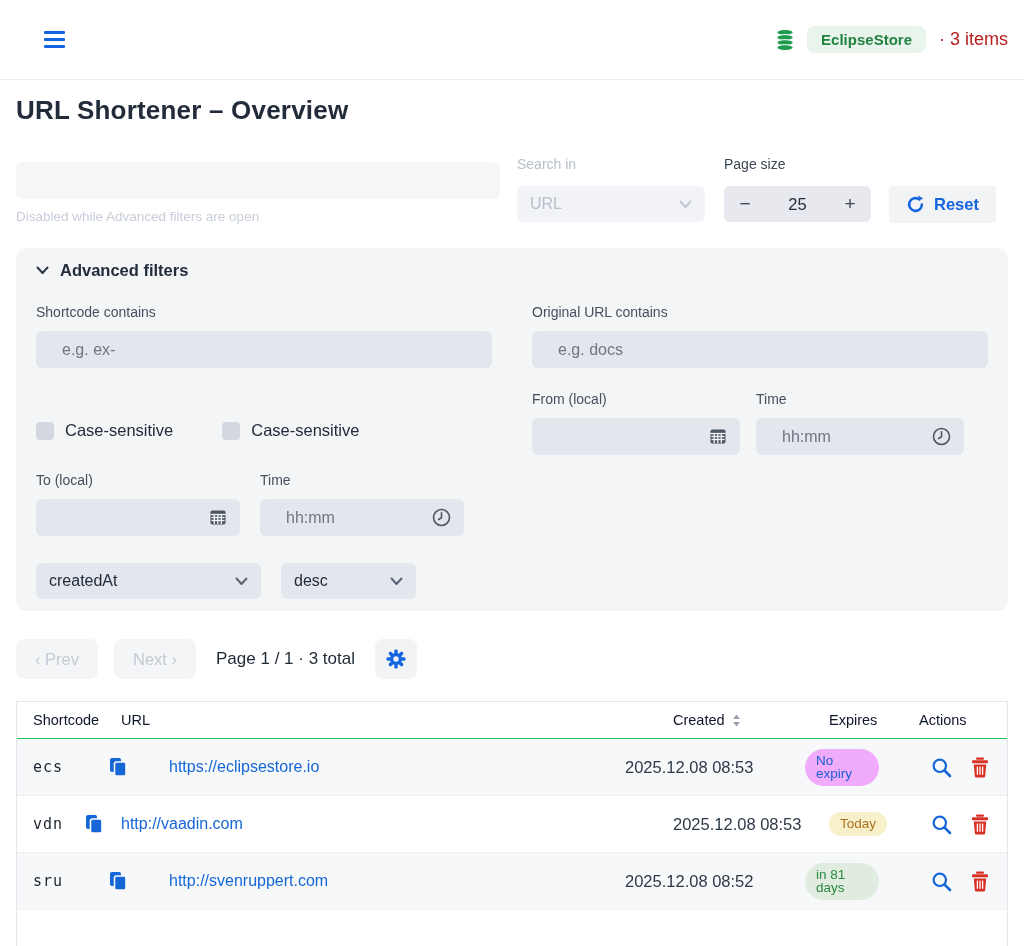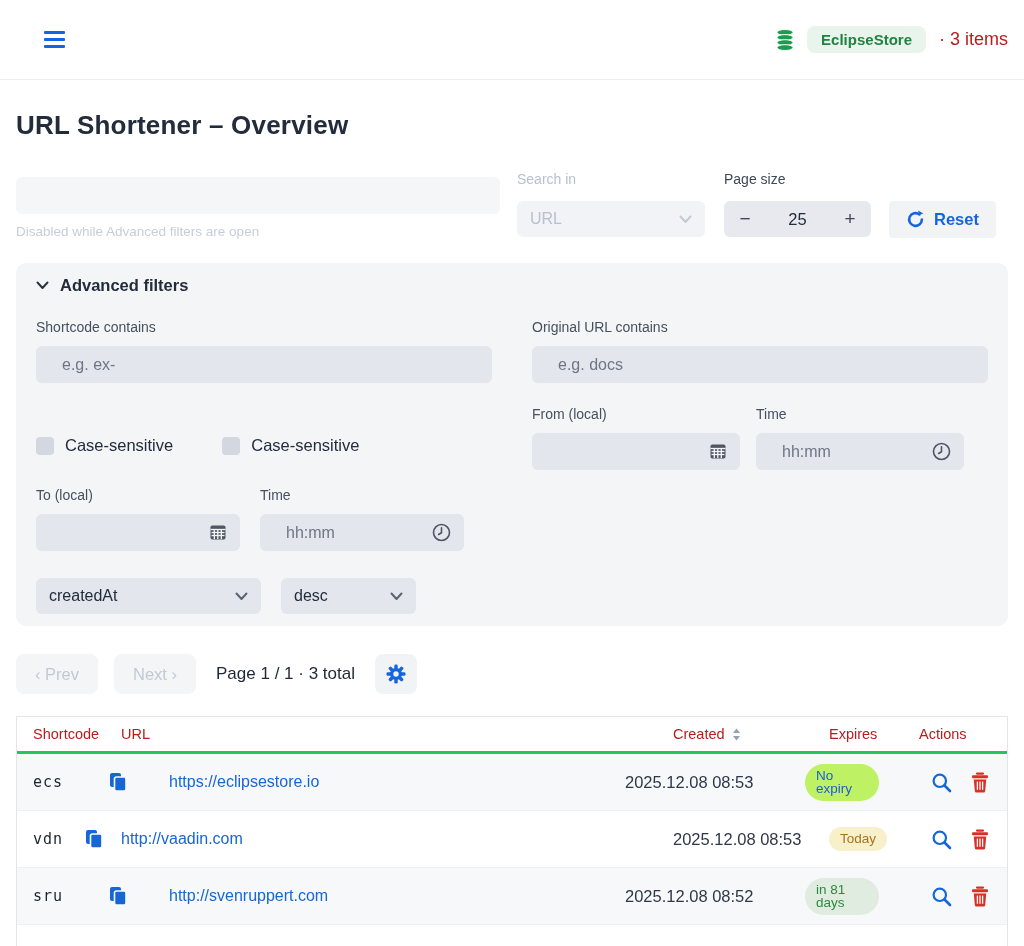--- a/index.html
+++ b/index.html
@@ -9,21 +9,21 @@
   
   .topbar { height:80px; border-bottom:1px solid #ebedf0; display:flex;
     align-items:center; justify-content:space-between; padding:0 16px 0 40px; }
   .menu-btn { background:none; border:none; cursor:pointer; display:flex; padding:4px; }
   .topbar-right { display:flex; align-items:center; gap:13px; }
   .brand-pill { background:#e9f4ec; color:#21833f; font-weight:700; font-size:15px;
     padding:6px 14px; border-radius:8px; line-height:1; }
   .items-count { color:#b91c1c; font-size:18px; }
 
   
-  .page-title { margin:30px 16px 0; font-size:26px; font-weight:700; color:#222c3b;
+  .page-title { margin:15px 16px 0; font-size:26px; font-weight:700; color:#222c3b;
     letter-spacing:.2px; }
 
   
   .filter-row { display:flex; align-items:flex-start; margin:30px 16px 0; position:relative; }
   .fl-label { display:block; font-size:14px; color:#3e4856; height:20px; margin-bottom:10px; }
   .fl-label.dim { color:#b9c0cc; }
   .search-group { width:484px; margin-right:17px; margin-top:6px; position:relative; }
   .search-input { width:100%; height:37px; background:#f5f6f8; border:none; border-radius:6px;
     padding:0 12px; font-size:16px; }
   .search-helper { position:absolute; top:47px; left:0; font-size:13.5px; color:#c7cdd9; white-space:nowrap; }
@@ -70,33 +70,33 @@
   .pg-btn { height:40px; padding:0 19px; background:#f4f5f6; border:none; border-radius:8px;
     color:#c3c9d4; font-size:16.5px; cursor:pointer; font-family:inherit; }
   .pg-summary { font-size:17px; color:#1e2836; margin:0 4px; }
   .gear-btn { width:42px; height:40px; background:#f1f3f5; border:none; border-radius:8px;
     display:flex; align-items:center; justify-content:center; cursor:pointer; }
 
   
   .table { margin:22px 16px 0; border:1px solid #e3e5e9; background:#fff; height:260px; }
   .trow { display:grid; grid-template-columns:50px 38px 1fr 140px 90px 104px;
     padding-left:16px; align-items:center; }
-  .thead { height:37px; border-bottom:3px solid #22c55e; font-size:14.5px; color:#b91c1c; }
+  .thead { height:37px; border-bottom:1px solid #22c55e; font-size:14.5px; color:#0f172a; }
   .th-shortcode { grid-column:1 / 3; }
   .th-created { display:flex; align-items:center; gap:7px; cursor:pointer; }
   .th-expires, .td-expires { padding-left:16px; }
   .th-actions { padding-left:16px; }
   .tbody-row { height:57px; font-size:16px; border-bottom:1px solid #eef0f3; }
   .tbody-row.striped { background:#f7f8fa;gap:24px; }
   .td-code { font-family:"DejaVu Sans Mono", monospace; font-size:15px; color:#1b2431; letter-spacing:1px; }
   .copy-btn { background:none; border:none; cursor:pointer; display:flex; padding:2px; }
   .td-url a { color:#1566d6; text-decoration:none; font-size:16px; }
   .td-created { color:#2d3848; font-size:16.5px; }
   .badge { display:inline-block; font-size:13.5px; padding:5px 11px; border-radius:999px; line-height:1; }
-  .badge[data-kind="none"]   { background:#bef264; color:#1b5fd3; }
+  .badge[data-kind="none"]   { background:#f0abfc; color:#1b5fd3; }
   .badge[data-kind="today"]  { background:#f8efcb; color:#a9731d; }
   .badge[data-kind="future"] { background:#dfecdf; color:#2b8a3e; }
   .td-actions { display:flex; align-items:center; gap:15px; padding-left:26px; }
   .icon-btn { background:none; border:none; cursor:pointer; display:flex; padding:2px; }
 </style>
 </head>
 <body>
 
 <header class="topbar">
   <button class="menu-btn">

